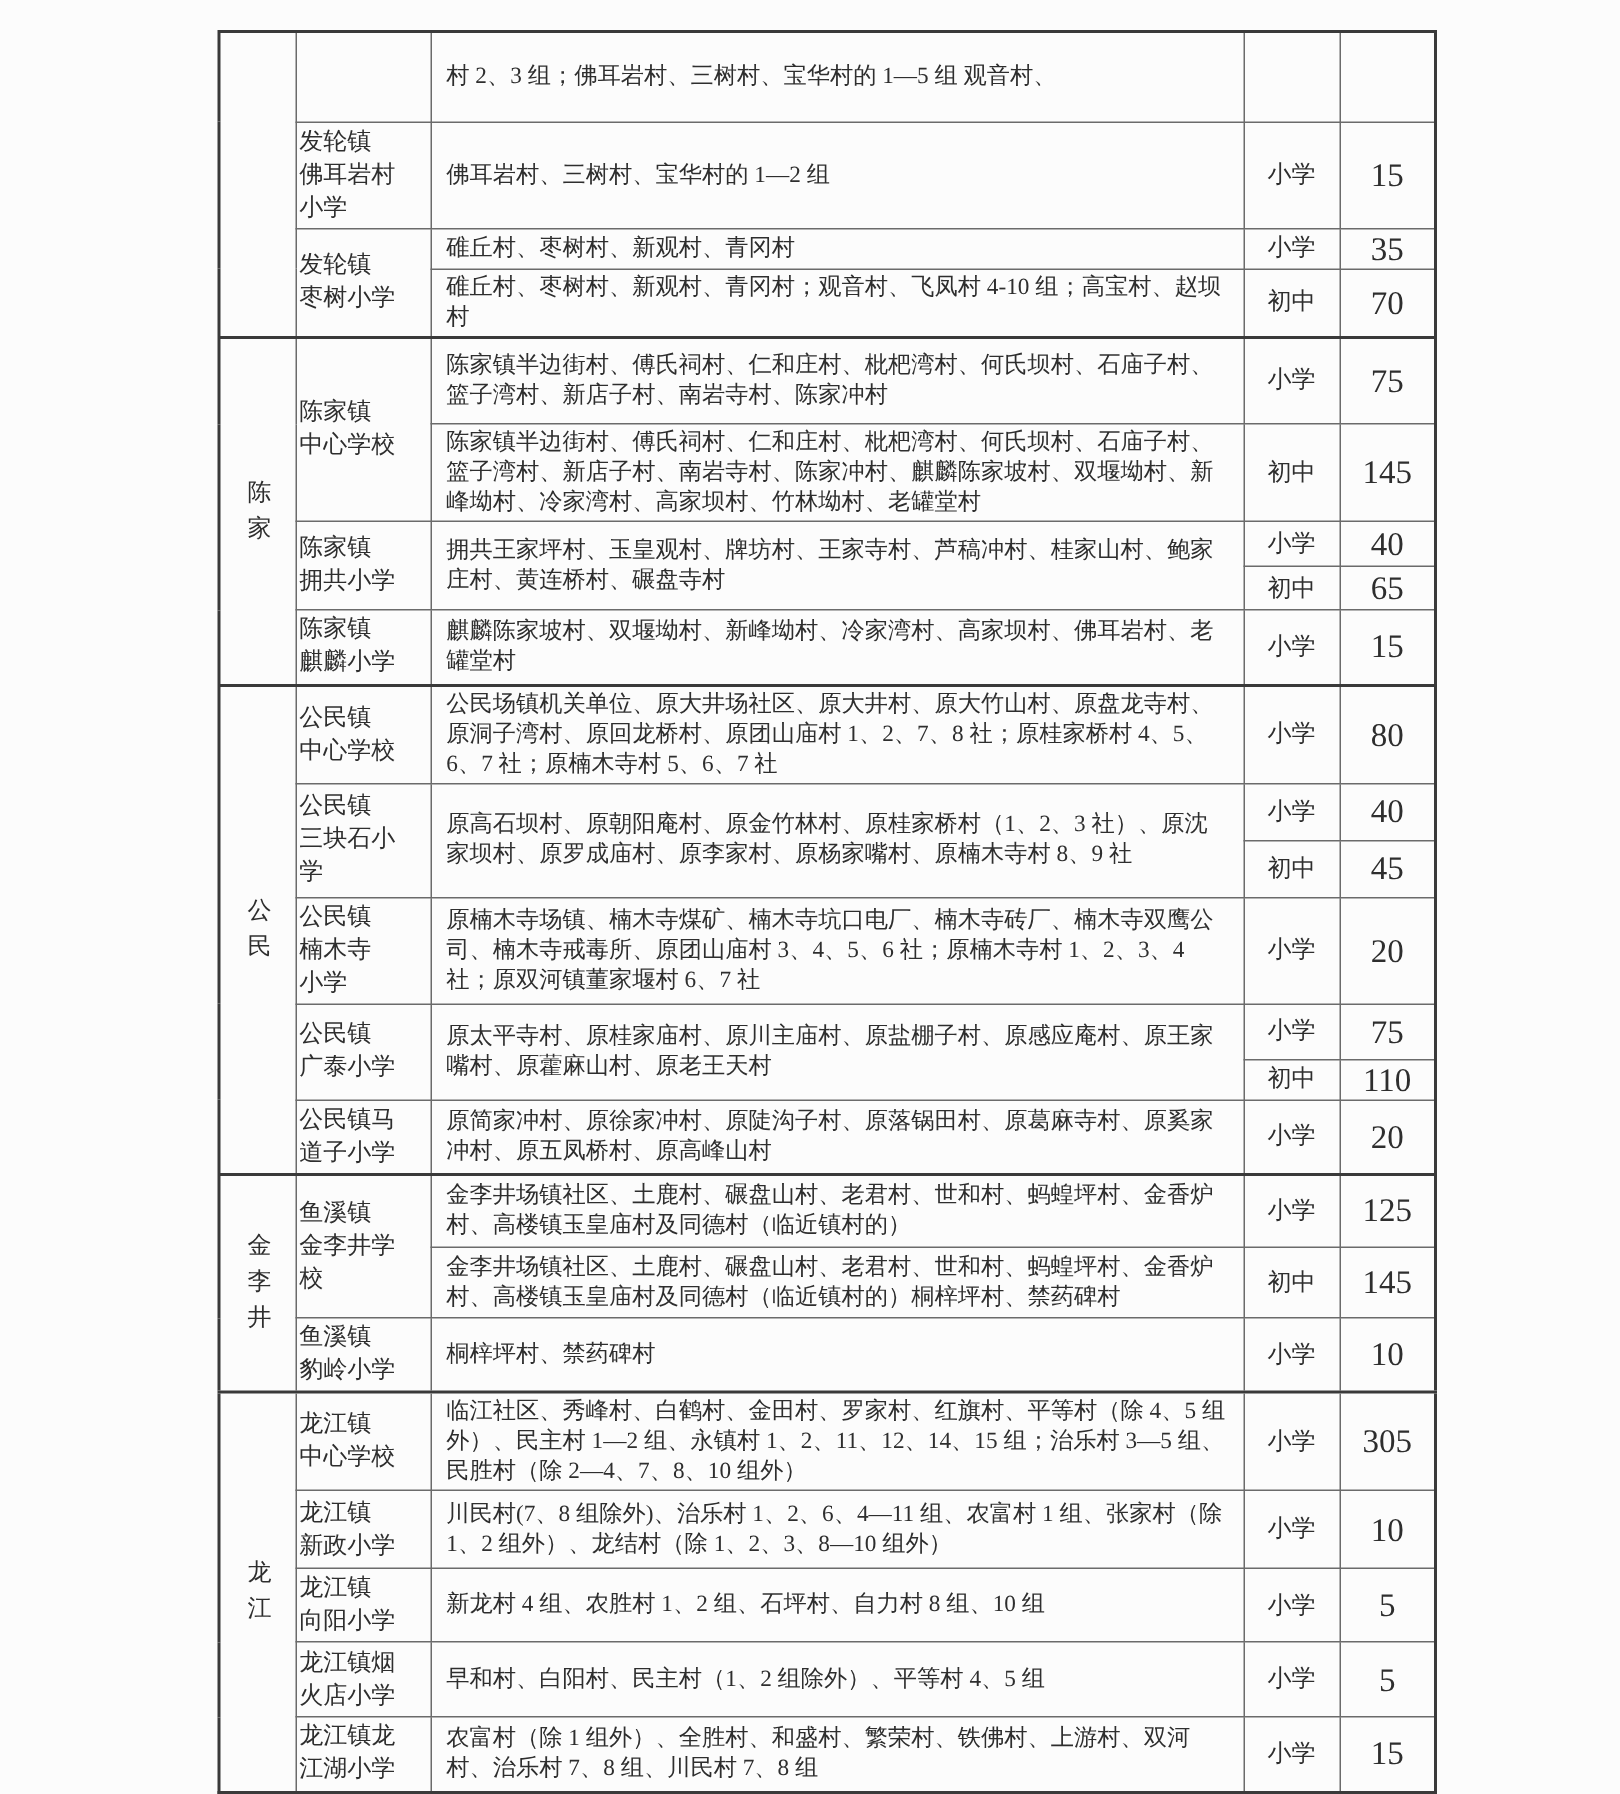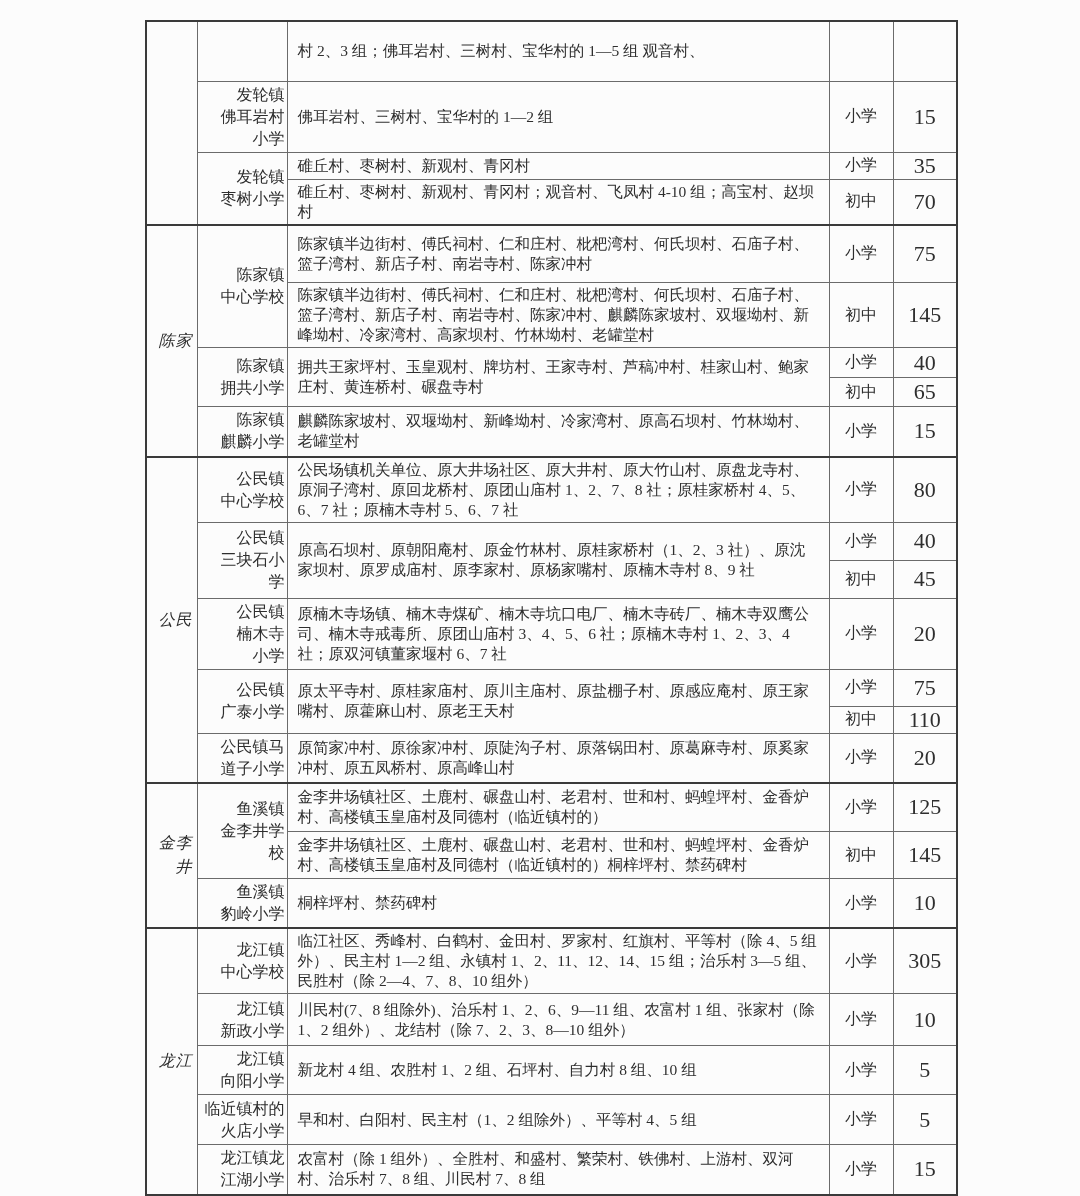--- a/index.html
+++ b/index.html
@@ -36,28 +36,27 @@
   col.c-count{width:64px;}
   td{
     border:1px solid var(--line-thin);
     vertical-align:middle;
     font-size:16px;
     color:var(--ink);
     overflow:hidden;
   }
   tr.group-top td{border-top:2px solid var(--line-thick);}
   td.town{
-    text-align:right;
-    padding:0 4px;
+    text-align:left;
+    padding:0 18px;
     line-height:24px;
     letter-spacing:1px;
-    font-style:italic;
   }
   td.school{
-    text-align:right;
+    text-align:left;
     white-space:pre-line;
     line-height:22px;
     padding:2px 2px;
   }
   td.area{
     text-align:left;
     padding:2px 8px 2px 10px;
     font-size:15.5px;
     line-height:20px;
   }
@@ -131,21 +130,21 @@
           <td class="level">小学</td>
           <td class="count">40</td>
         </tr>
         <tr style="height: 29px;">
           <td class="level">初中</td>
           <td class="count">65</td>
         </tr>
         <tr style="height: 50px;">
           <td class="school">陈家镇
 麒麟小学</td>
-          <td class="area">麒麟陈家坡村、双堰坳村、新峰坳村、冷家湾村、原高石坝村、竹林坳村、老罐堂村</td>
+          <td class="area">麒麟陈家坡村、双堰坳村、新峰坳村、冷家湾村、高家坝村、佛耳岩村、老罐堂村</td>
           <td class="level">小学</td>
           <td class="count">15</td>
         </tr>
         <tr class="group-top" style="height: 62px;">
           <td class="town" rowspan="7">公民</td>
           <td class="school">公民镇
 中心学校</td>
           <td class="area">公民场镇机关单位、原大井场社区、原大井村、原大竹山村、原盘龙寺村、原洞子湾村、原回龙桥村、原团山庙村 1、2、7、8 社；原桂家桥村 4、5、6、7 社；原楠木寺村 5、6、7 社</td>
           <td class="level">小学</td>
           <td class="count">80</td>
@@ -213,33 +212,33 @@
           <td class="town" rowspan="5">龙江</td>
           <td class="school">龙江镇
 中心学校</td>
           <td class="area">临江社区、秀峰村、白鹤村、金田村、罗家村、红旗村、平等村（除 4、5 组外）、民主村 1—2 组、永镇村 1、2、11、12、14、15 组；治乐村 3—5 组、民胜村（除 2—4、7、8、10 组外）</td>
           <td class="level">小学</td>
           <td class="count">305</td>
         </tr>
         <tr style="height: 52px;">
           <td class="school">龙江镇
 新政小学</td>
-          <td class="area">川民村(7、8 组除外)、治乐村 1、2、6、9—11 组、农富村 1 组、张家村（除 1、2 组外）、龙结村（除 7、2、3、8—10 组外）</td>
+          <td class="area">川民村(7、8 组除外)、治乐村 1、2、6、4—11 组、农富村 1 组、张家村（除 1、2 组外）、龙结村（除 1、2、3、8—10 组外）</td>
           <td class="level">小学</td>
           <td class="count">10</td>
         </tr>
         <tr style="height: 47px;">
           <td class="school">龙江镇
 向阳小学</td>
           <td class="area">新龙村 4 组、农胜村 1、2 组、石坪村、自力村 8 组、10 组</td>
           <td class="level">小学</td>
           <td class="count">5</td>
         </tr>
         <tr style="height: 50px;">
-          <td class="school">临近镇村的
+          <td class="school">龙江镇烟
 火店小学</td>
           <td class="area">早和村、白阳村、民主村（1、2 组除外）、平等村 4、5 组</td>
           <td class="level">小学</td>
           <td class="count">5</td>
         </tr>
         <tr style="height: 50px;">
           <td class="school">龙江镇龙
 江湖小学</td>
           <td class="area">农富村（除 1 组外）、全胜村、和盛村、繁荣村、铁佛村、上游村、双河村、治乐村 7、8 组、川民村 7、8 组</td>
           <td class="level">小学</td>

